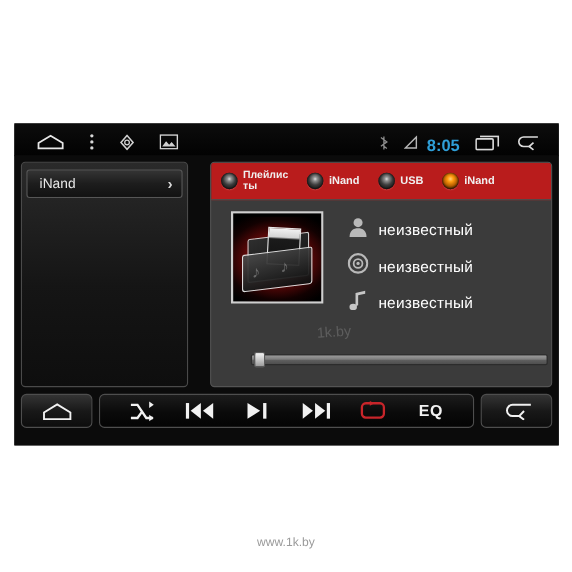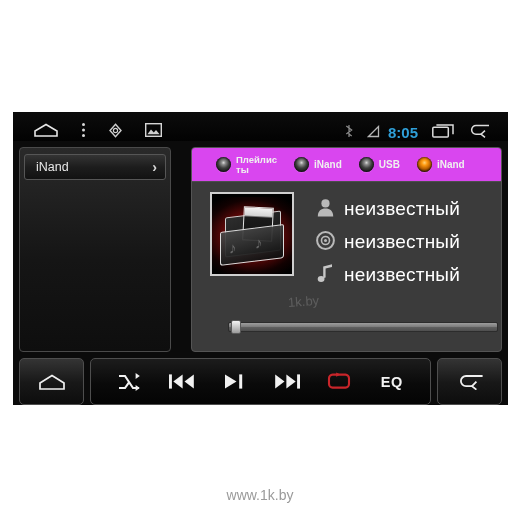--- a/index.html
+++ b/index.html
@@ -70,24 +70,24 @@
     border: 1px solid #545454;
     border-radius: 4px;
     display: flex; flex-direction: column;
     overflow: hidden;
   }
 
   
   #radio-row {
     height: 34px;
     display: flex; align-items: center;
-    padding-left: 24px;
+    padding-left: 9px;
     gap: 17px;
     border-bottom: 1px solid #4d4d4d;
-    background: #d946ef;
+    background: #b91c1c;
   }
   .radio { display: flex; align-items: center; gap: 5px; }
   .led {
     width: 15px; height: 15px; border-radius: 50%;
     background: radial-gradient(circle at 50% 38%, #dcdcdc 0%, #8f8f8f 16%, #3c3c3c 46%, #181818 78%, #0a0a0a 100%);
     box-shadow: 0 1px 1px rgba(255,255,255,0.14), inset 0 0 2px #000;
     flex: none;
   }
   .led.on {
     background: radial-gradient(circle at 50% 38%, #ffd27a 0%, #ff9a10 22%, #b85f00 52%, #2a1400 82%, #120800 100%);
@@ -128,21 +128,21 @@
     position: absolute; left: 8px; top: 34px; width: 64px; height: 34px;
     background: linear-gradient(170deg, rgba(74,74,74,0.93), rgba(14,14,14,0.95));
     border: 1px solid #dcdcdc; border-radius: 2px 2px 3px 3px;
     transform: skewY(-7deg);
   }
   .note-s { position: absolute; color: rgba(180,180,180,0.45); font-size: 15px; }
 
   #meta { margin-left: 20px; padding-top: 3px; }
   .meta-row { display: flex; align-items: center; height: 28px; margin-bottom: 5px; }
   .meta-ico { width: 22px; text-align: center; flex: none; }
-  .meta-txt { color: #ffffff; font-size: 19px; margin-left: 8px; letter-spacing: .2px; }
+  .meta-txt { color: #ffffff; font-size: 14px; margin-left: 8px; letter-spacing: .2px; }
 
   
   #seek-wrap { position: absolute; left: 36px; bottom: 17px; width: 270px; height: 14px; }
   #seek-track {
     position: absolute; left: 0; top: 2px; width: 100%; height: 10px;
     border-radius: 2px;
     background: linear-gradient(#9d9d9d, #7e7e7e 45%, #5f5f5f 55%, #4e4e4e);
     border: 1px solid #2c2c2c;
   }
   #seek-handle {
@@ -153,41 +153,41 @@
   }
 
   
   .wm-inner {
     position: absolute; left: 96px; bottom: 42px;
     color: rgba(215,215,215,0.22); font-size: 13px;
     transform: rotate(-4deg); pointer-events: none;
   }
 
   
-  #ctrl-row { display: flex; gap: 6px; height: 47px; margin-top: 6px; }
+  #ctrl-row { display: flex; gap: 6px; height: 31px; margin-top: 6px; }
   .sidekey {
     width: 65px;
     background: linear-gradient(#343434, #181818 52%, #0d0d0d);
     border: 1px solid #4e4e4e; border-radius: 5px;
     display: flex; align-items: center; justify-content: center;
   }
   #transport {
     flex: 1;
     background: linear-gradient(#1c1c1c, #0a0a0a 55%, #040404);
     border: 1px solid #4e4e4e; border-radius: 5px;
     display: flex; align-items: center; justify-content: space-around;
     padding: 0 12px;
   }
   .tkey { display: flex; align-items: center; justify-content: center; width: 42px; height: 40px; }
   .eq-txt { color: #f2f2f2; font-size: 14.5px; font-weight: bold; letter-spacing: .5px; }
 
   
   #watermark {
     position: absolute; left: 0; top: 487px; width: 520px;
-    text-align: center; color: #9a9a9a; font-size: 14px;
+    text-align: center; color: #9a9a9a; font-size: 11px;
   }
 </style>
 </head>
 <body>
 
 <div id="device">
 
   <div id="statusbar">
     <div class="sb-left">
       <span class="sb-ico">

